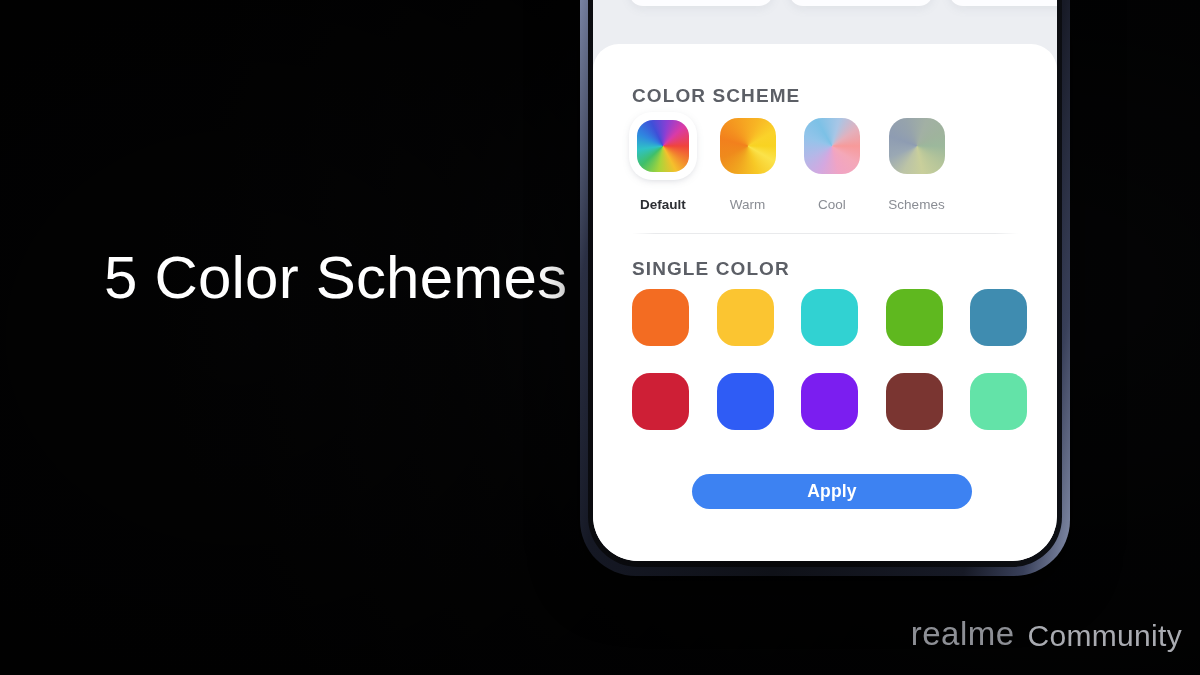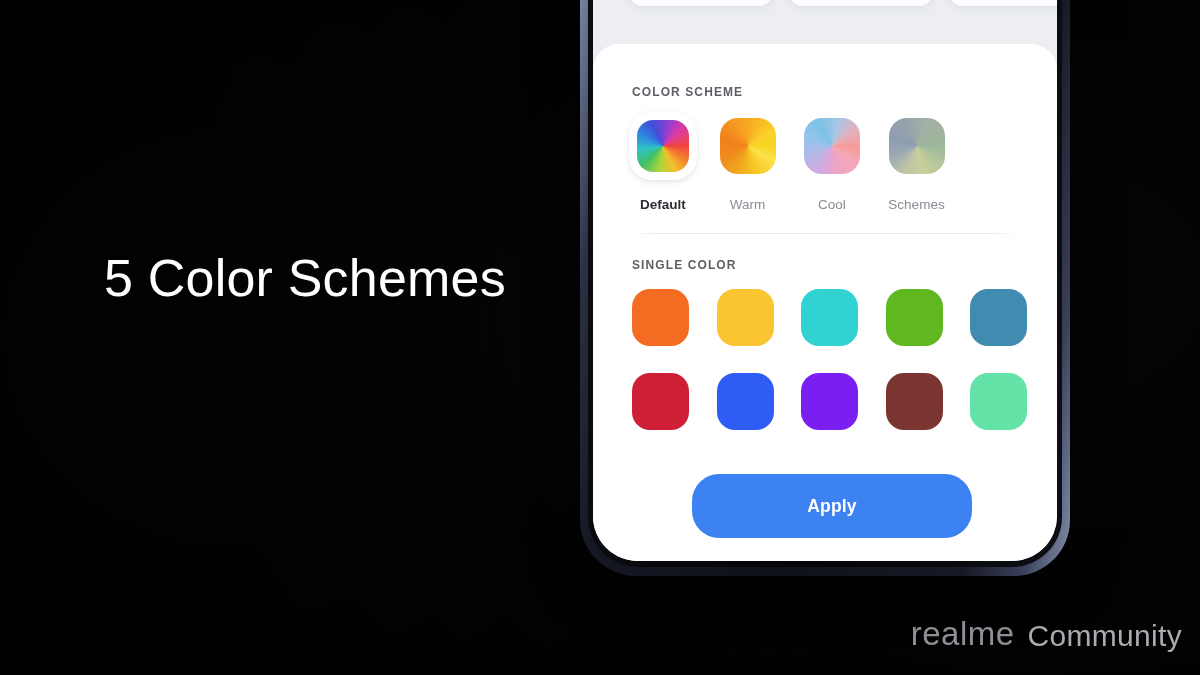--- a/index.html
+++ b/index.html
@@ -21,21 +21,21 @@
   #vignette {
     position:absolute; inset:0;
     background:radial-gradient(ellipse 700px 620px at 20% 50%, rgba(0,0,0,0.55) 0%, rgba(0,0,0,0.82) 60%, rgba(0,0,0,0.9) 100%);
     pointer-events:none;
   }
 
   
   #headline {
     position:absolute; left:104px; top:243px;
     color:#ffffff;
-    font-size:52px;
+    font-size:60px;
     font-weight:300;
     line-height:70px;
     letter-spacing:0.2px;
     white-space:nowrap;
   }
   #headline .ln { display:block; }
 
   
   #watermark {
     position:absolute; right:18px; bottom:22px;
@@ -89,21 +89,21 @@
   #sheet {
     position:absolute;
     left:0; right:0; top:60px; bottom:0;
     background:#ffffff;
     border-radius:26px 26px 0 0;
   }
 
   .section-label {
     position:absolute;
     color:#5c5f66;
-    font-size:12px;
+    font-size:19px;
     font-weight:700;
     letter-spacing:1.1px;
   }
 
   
   #scheme-row {
     position:absolute; left:39px; top:71px;
     display:flex; gap:22.5px;
   }
   .scheme-item {
@@ -173,21 +173,21 @@
   }
   .swatch {
     width:57px; height:57px;
     border-radius:18px;
   }
 
   
   #apply-button {
     position:absolute;
     left:99px; top:430px;
-    width:280px; height:64px;
+    width:280px; height:35px;
     border:none;
     border-radius:27px;
     background:#3d82f2;
     color:#ffffff;
     font-family:"Liberation Sans", sans-serif;
     font-size:17.5px;
     font-weight:700;
     letter-spacing:0.2px;
     cursor:pointer;
   }

